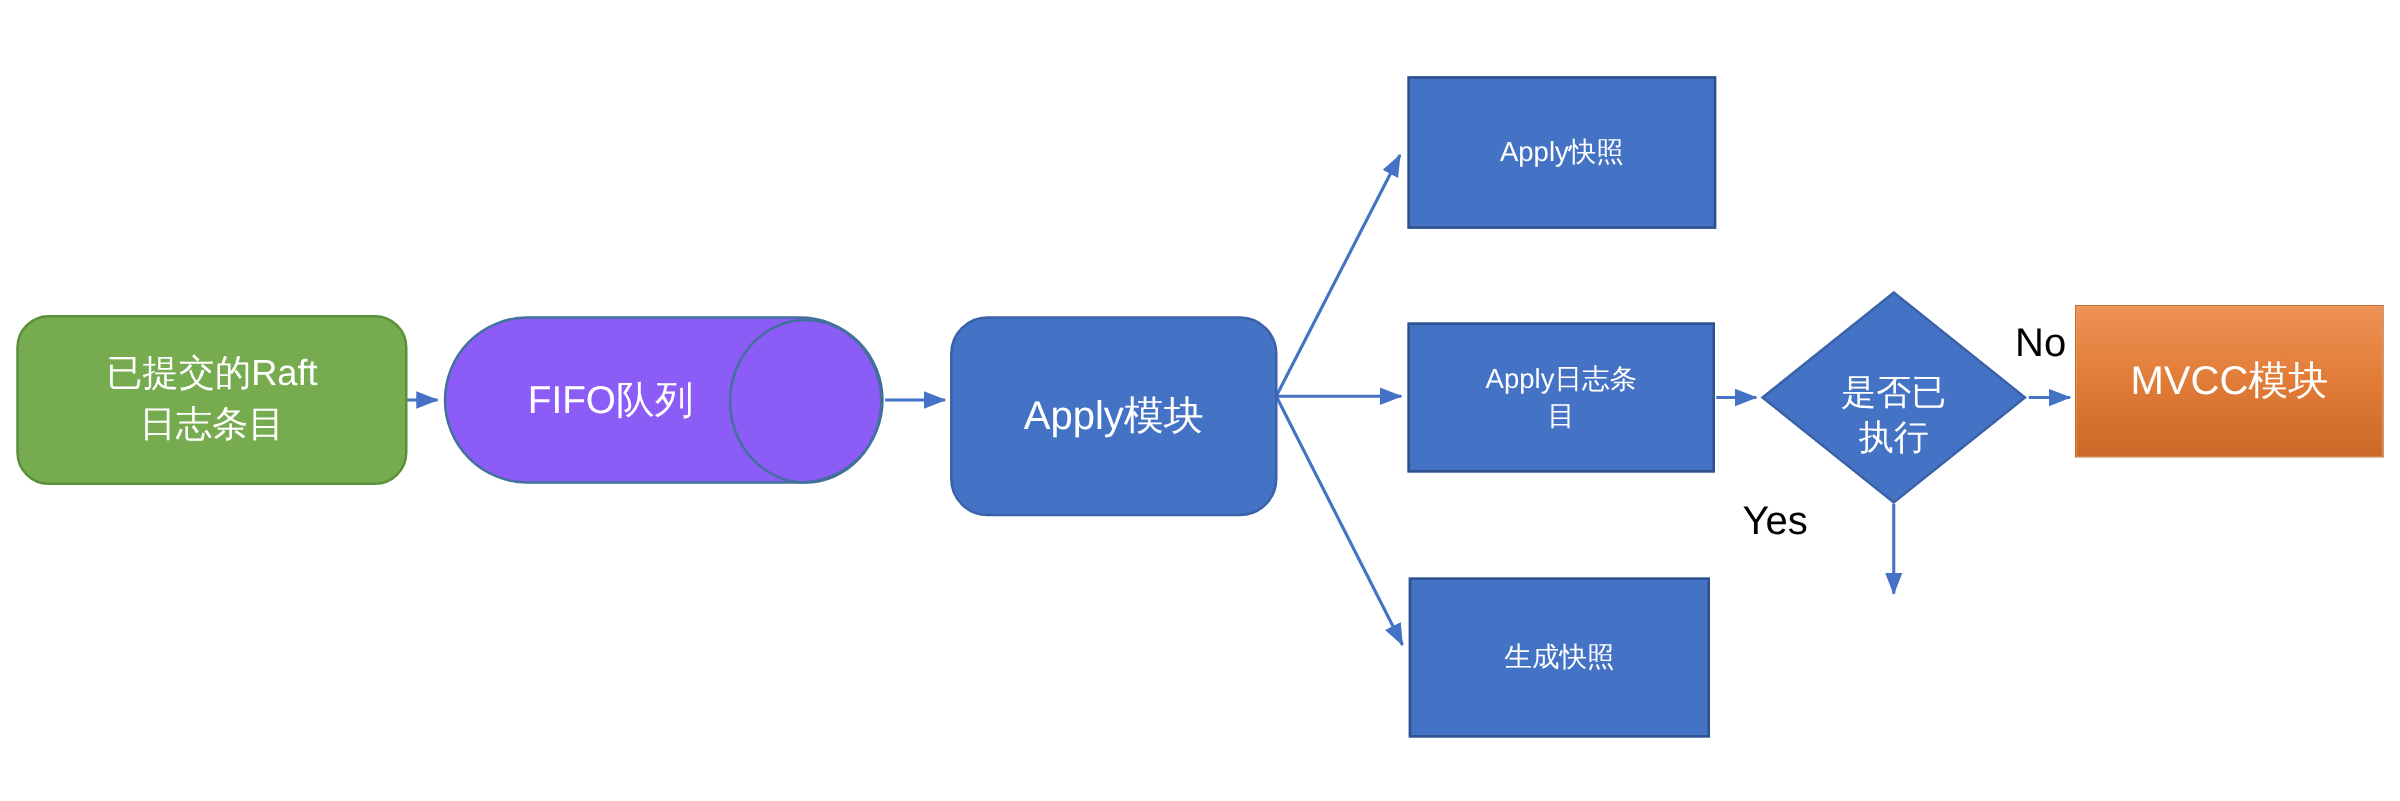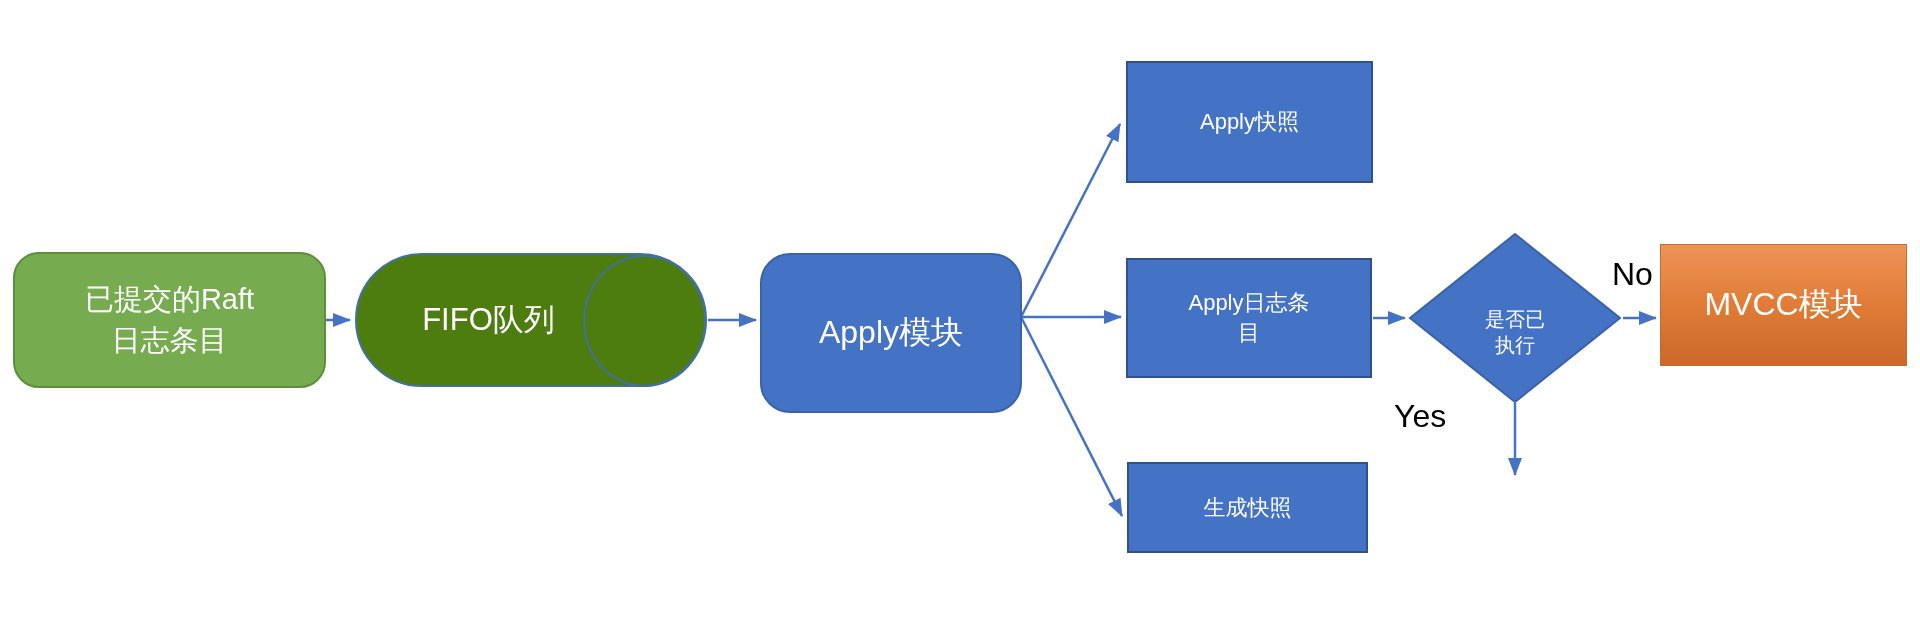--- a/index.html
+++ b/index.html
@@ -39,21 +39,21 @@
   .n-raft {
     left: 13px; top: 252px; width: 313px; height: 136px;
     background: #76AC4F;
     border: 2.5px solid #5C8F3B;
     border-radius: 26px;
   }
   .n-raft .node-label { font-size: 29px; }
   
   .n-fifo {
     left: 355px; top: 253px; width: 352px; height: 134px;
-    background: #4d7c0f;
+    background: #8b5cf6;
     border: 2.5px solid #41719C;
     border-radius: 67px;
   }
   .n-fifo .node-label { font-size: 31px; padding-right: 85px; }
   .cyl-face {
     position: absolute;
     right: -1px; top: 0px;
     width: 119px; height: 128px;
     border: 2.5px solid #41719C;
     border-radius: 50%;
@@ -68,28 +68,28 @@
   }
   .n-apply .node-label { font-size: 32px; }
   
   .n-rect {
     background: #4472C4;
     border: 2.5px solid #2F528F;
   }
   .n-rect .node-label { font-size: 22px; line-height: 1.35; }
   .n-apply-snap { left: 1126px; top: 61px;  width: 247px; height: 122px; }
   .n-apply-log  { left: 1126px; top: 258px; width: 246px; height: 120px; }
-  .n-gen-snap   { left: 1127px; top: 462px; width: 241px; height: 91px; }
+  .n-gen-snap   { left: 1127px; top: 462px; width: 241px; height: 128px; }
   
   .n-decision {
     left: 1408px; top: 232px; width: 214px; height: 172px;
     background: transparent;
   }
   .n-decision svg { position: absolute; left: 0; top: 0; }
-  .n-decision .node-label { position: relative; font-size: 20px; line-height: 1.3; margin-top: 28px; }
+  .n-decision .node-label { position: relative; font-size: 28px; line-height: 1.3; margin-top: 28px; }
   
   .n-mvcc {
     left: 1660px; top: 244px; width: 247px; height: 122px;
     background: linear-gradient(to bottom, #EE9256 0%, #E07C37 50%, #CC6829 100%);
     border: 1px solid #C96A2F;
   }
   .n-mvcc .node-label { font-size: 32px; }
   
   .n-end {
     left: 1419px; top: 479px; width: 214px; height: 82px;

